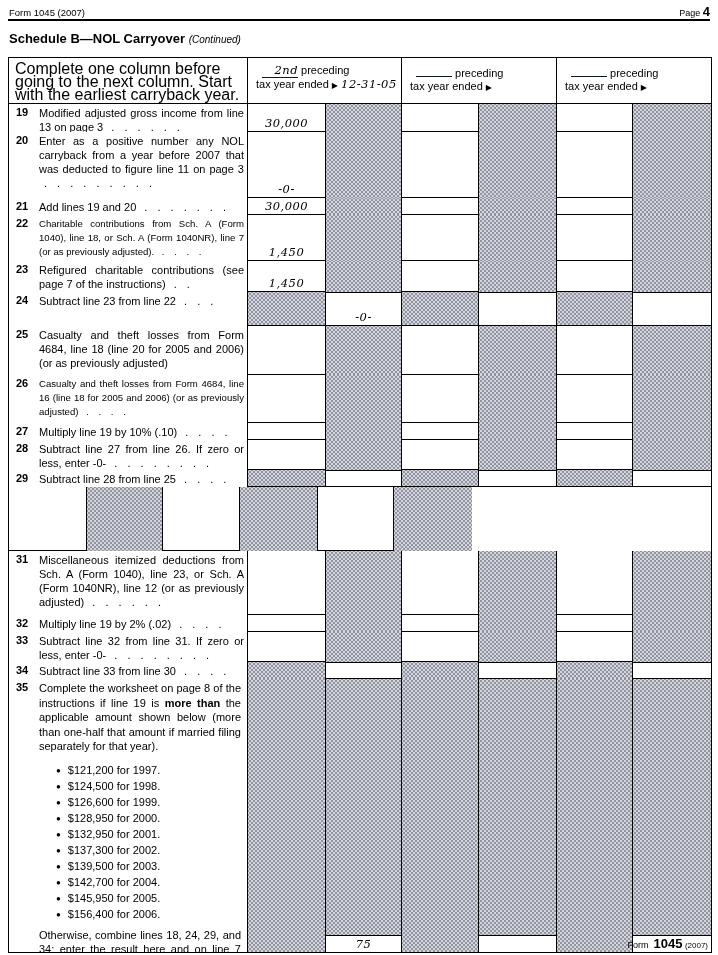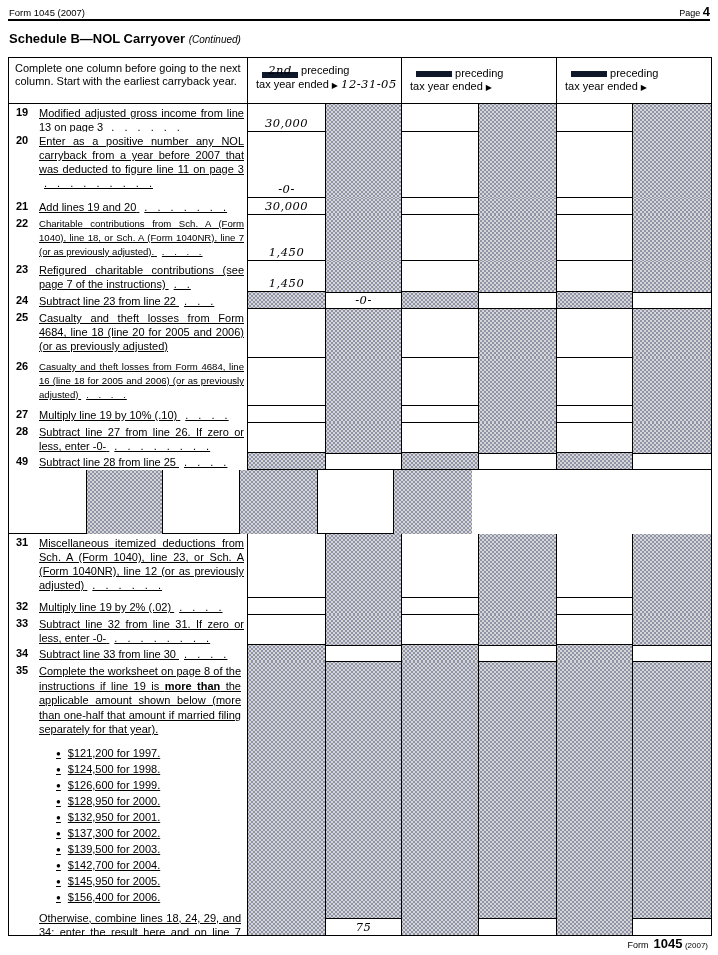--- a/index.html
+++ b/index.html
@@ -19,35 +19,35 @@
 
   .sched-title { position: absolute; top: 31px; left: 9px; font-size: 13px; font-weight: bold; }
   .sched-title i { font-weight: normal; font-style: italic; font-size: 10px; }
 
   
   .tbl { position: absolute; top: 57px; left: 8px; width: 704px; border: 1px solid #000; background: #fff; }
   .hrow { display: flex; height: 46px; border-bottom: 1px solid #000; }
   .cell { border-right: 1px solid #000; height: 100%; overflow: hidden; }
   .cell:last-child { border-right: none; }
 
-  .hd-desc { width: 239px; padding: 4px 4px 0 6px; font-size: 11px; line-height: 13px; }
+  .hd-desc { width: 239px; padding: 4px 4px 0 6px; font-size: 16px; line-height: 13px; }
   .hd-g { width: 154px; padding: 6px 0 0 8px; font-size: 11px; line-height: 13px; }
   .hd-g.g2 { width: 155px; }
-  .blank-line { display: inline-block; width: 36px; border-bottom: 6px solid #0f172a;
-                text-align: center; height: 13px; line-height: 11px; margin-left: 6px; }
+  .blank-line { display: inline-block; width: 36px; border-bottom: 1px solid #0f172a;
+                text-align: right; height: 13px; line-height: 11px; margin-left: 6px; }
   .arrow { font-size: 8px; letter-spacing: 0; }
 
   .row { display: flex; }
   .cdesc { width: 239px; display: flex; justify-content: center; }
   .ce1 { width: 78px; } .cs1 { width: 76px; }
   .ce2 { width: 77px; } .cs2 { width: 78px; }
   .ce3 { width: 76px; } .cs3 { width: 78px; }
 
   .num { width: 30px; flex: none; padding: 2px 0 0 7px; font-weight: bold; font-size: 11px; }
-  .txt { flex: 1; padding: 2px 3px 0 0; font-size: 11px; line-height: 14px; text-align: justify; text-decoration: underline; }
+  .txt { flex: 1; padding: 2px 3px 0 0; font-size: 11px; line-height: 14px; text-align: justify; }
   .txt.cond { font-size: 9.6px; line-height: 14px; }
   .dots { word-spacing: 5px; letter-spacing: 1px; margin-left: 5px; white-space: nowrap; }
 
   
   .entry { display: flex; align-items: flex-end; justify-content: center; padding-bottom: 1px; }
   .bb { border-bottom: 1px solid #000; }
 
   
   .g { background-color: #d6d6d6;
        background-image: radial-gradient(#8f93a8 27%, rgba(0,0,0,0) 30%),
@@ -178,21 +178,21 @@
       <div class="cell ce1 entry bb">
           <span class="val">1,450</span>
         </div>
       <div class="cell cs1 g"></div>
       <div class="cell ce2 entry bb"></div>
       <div class="cell cs2 g"></div>
       <div class="cell ce3 entry bb"></div>
       <div class="cell cs3 g"></div>
     </div>
 
-    <div class="row" style="height:17px">
+    <div class="row" style="height:34px">
       <div class="cell cdesc">
           <span class="num">24</span>
           <div class="txt"><span>Subtract line 23 from line 22</span> <span class="dots">. . .</span></div>
         </div>
       <div class="cell ce1 g bb"></div>
       <div class="cell cs1 res">
           <span class="val">-0-</span>
         </div>
       <div class="cell ce2 g bb"></div>
       <div class="cell cs2 res"></div>
@@ -247,21 +247,21 @@
       <div class="cell ce1 entry bb"></div>
       <div class="cell cs1 g"></div>
       <div class="cell ce2 entry bb"></div>
       <div class="cell cs2 g"></div>
       <div class="cell ce3 entry bb"></div>
       <div class="cell cs3 g"></div>
     </div>
 
     <div class="row" style="height:17px">
       <div class="cell cdesc">
-          <span class="num">49</span>
+          <span class="num">29</span>
           <div class="txt"><span>Subtract line 28 from line 25</span> <span class="dots">. . . .</span></div>
         </div>
       <div class="cell ce1 g bb"></div>
       <div class="cell cs1 res"></div>
       <div class="cell ce2 g bb"></div>
       <div class="cell cs2 res"></div>
       <div class="cell ce3 g bb"></div>
       <div class="cell cs3 res"></div>
     </div>
 

